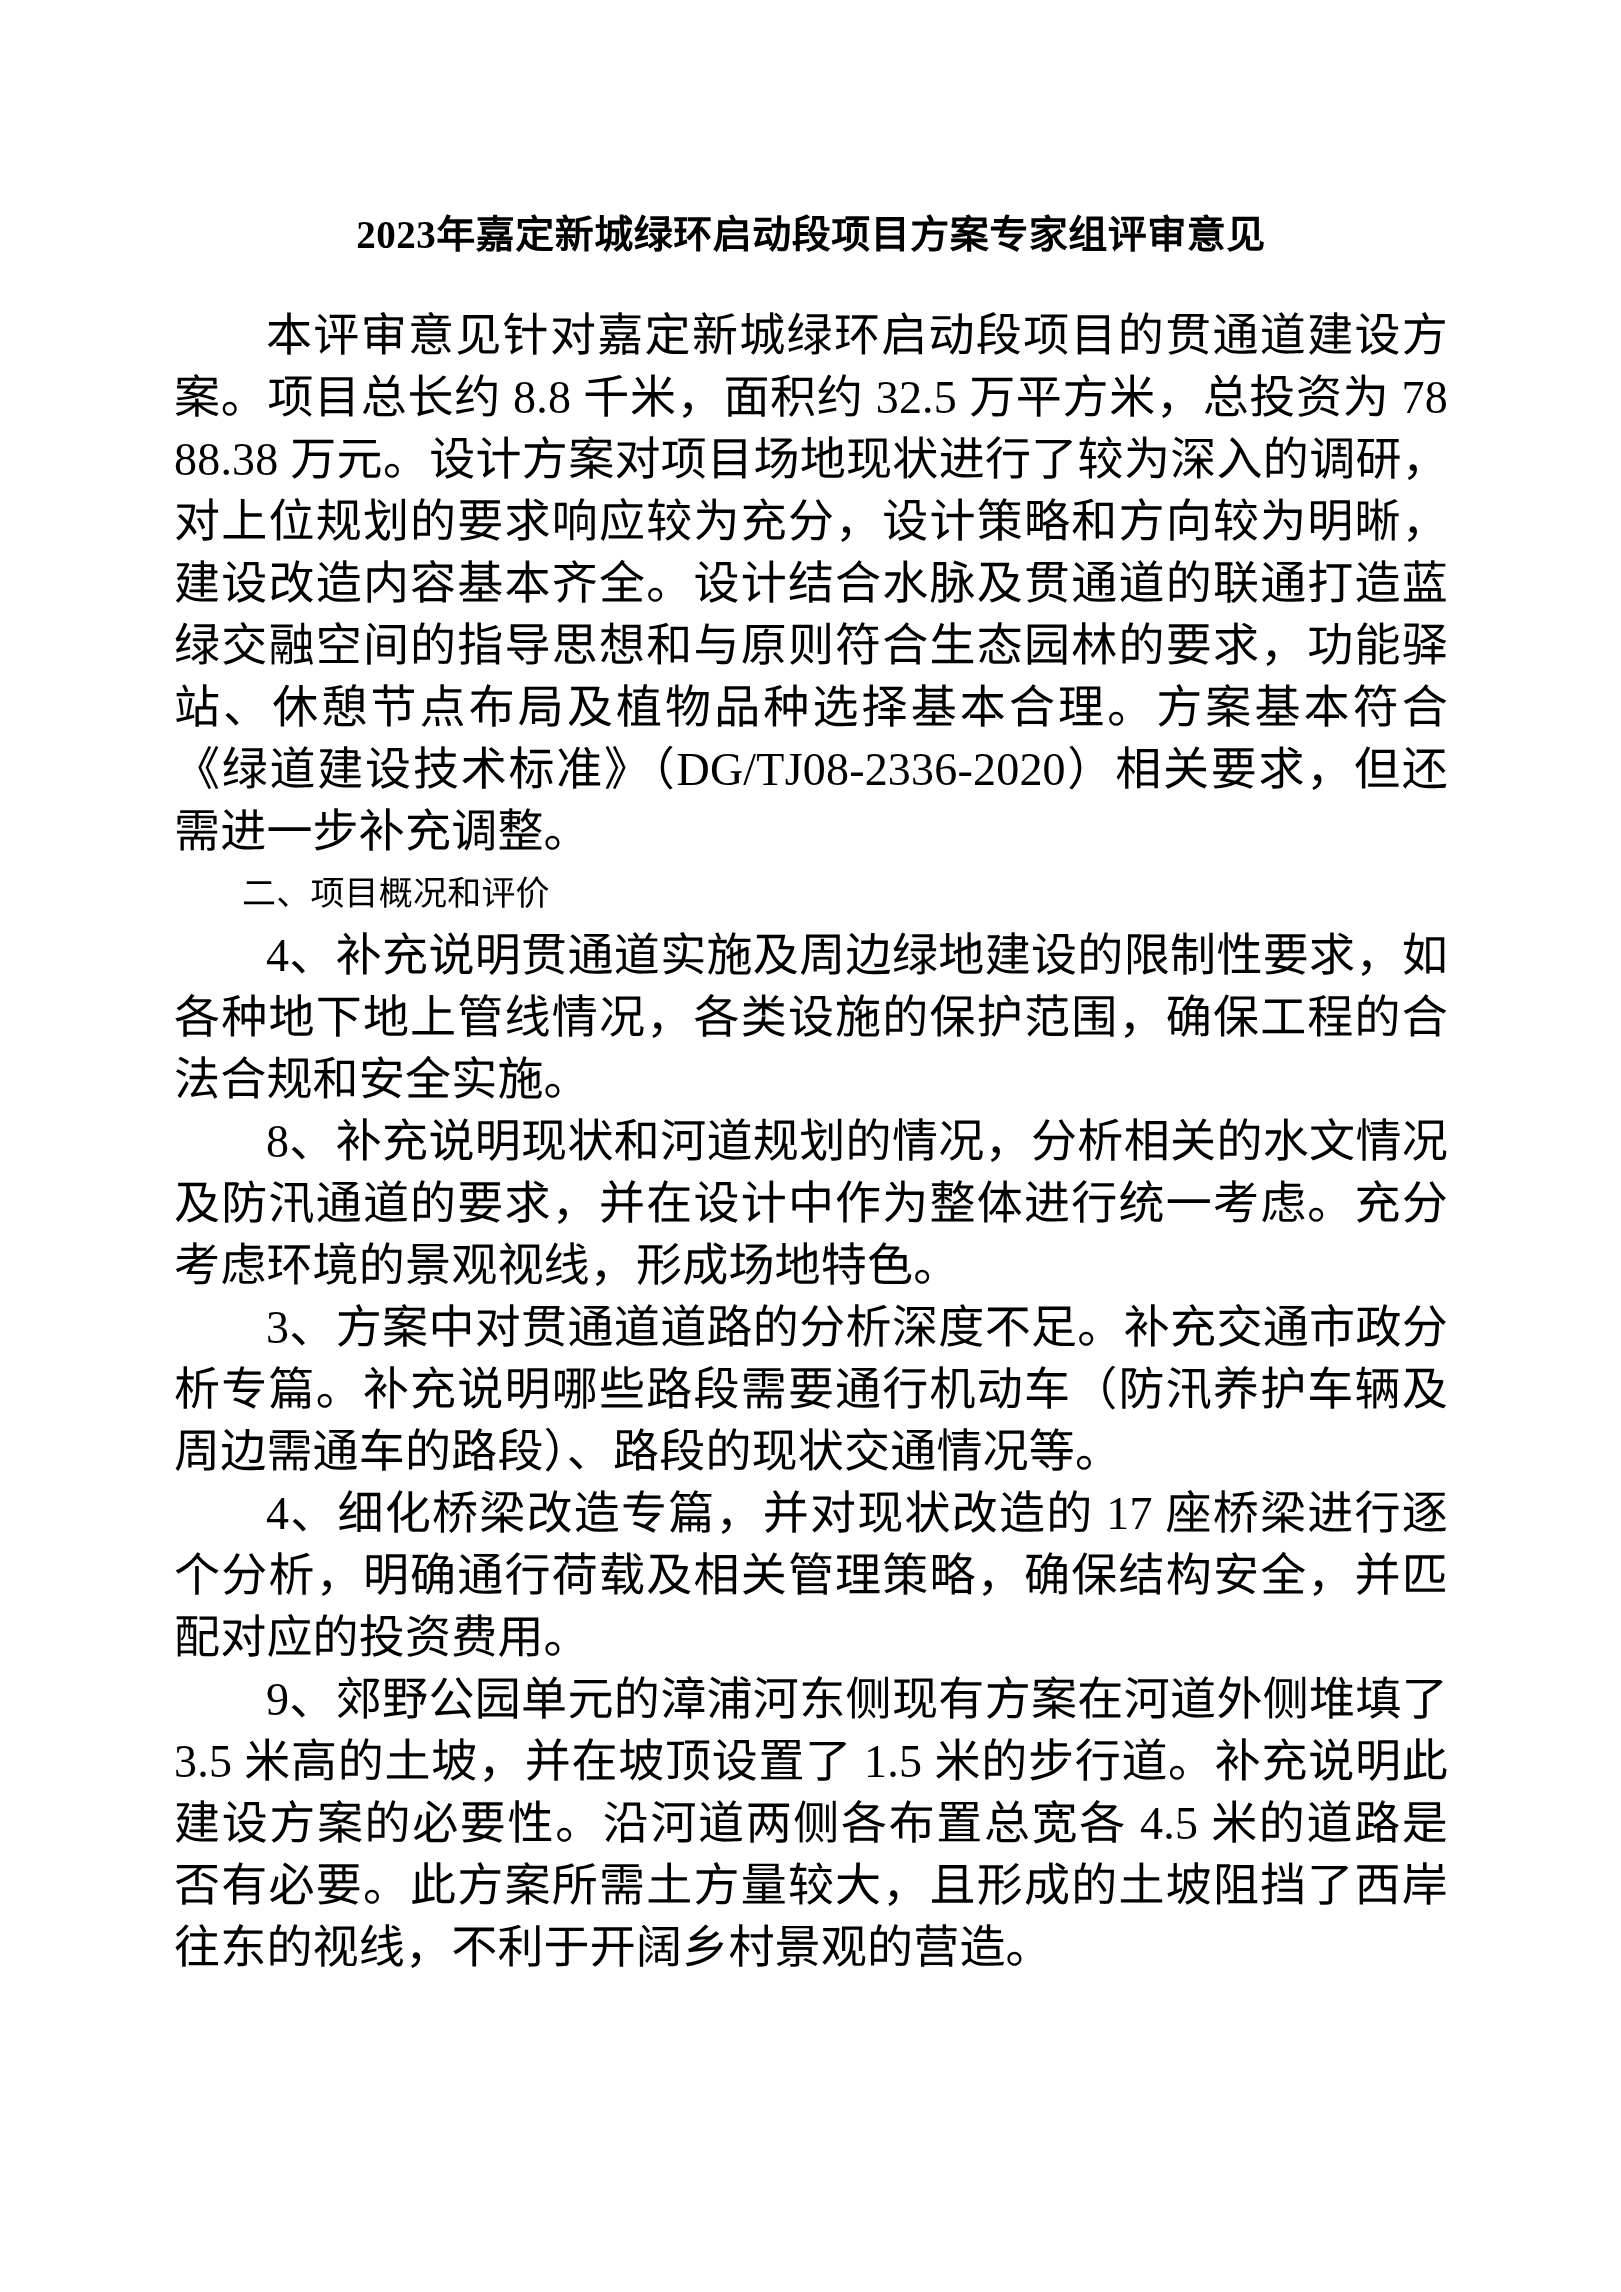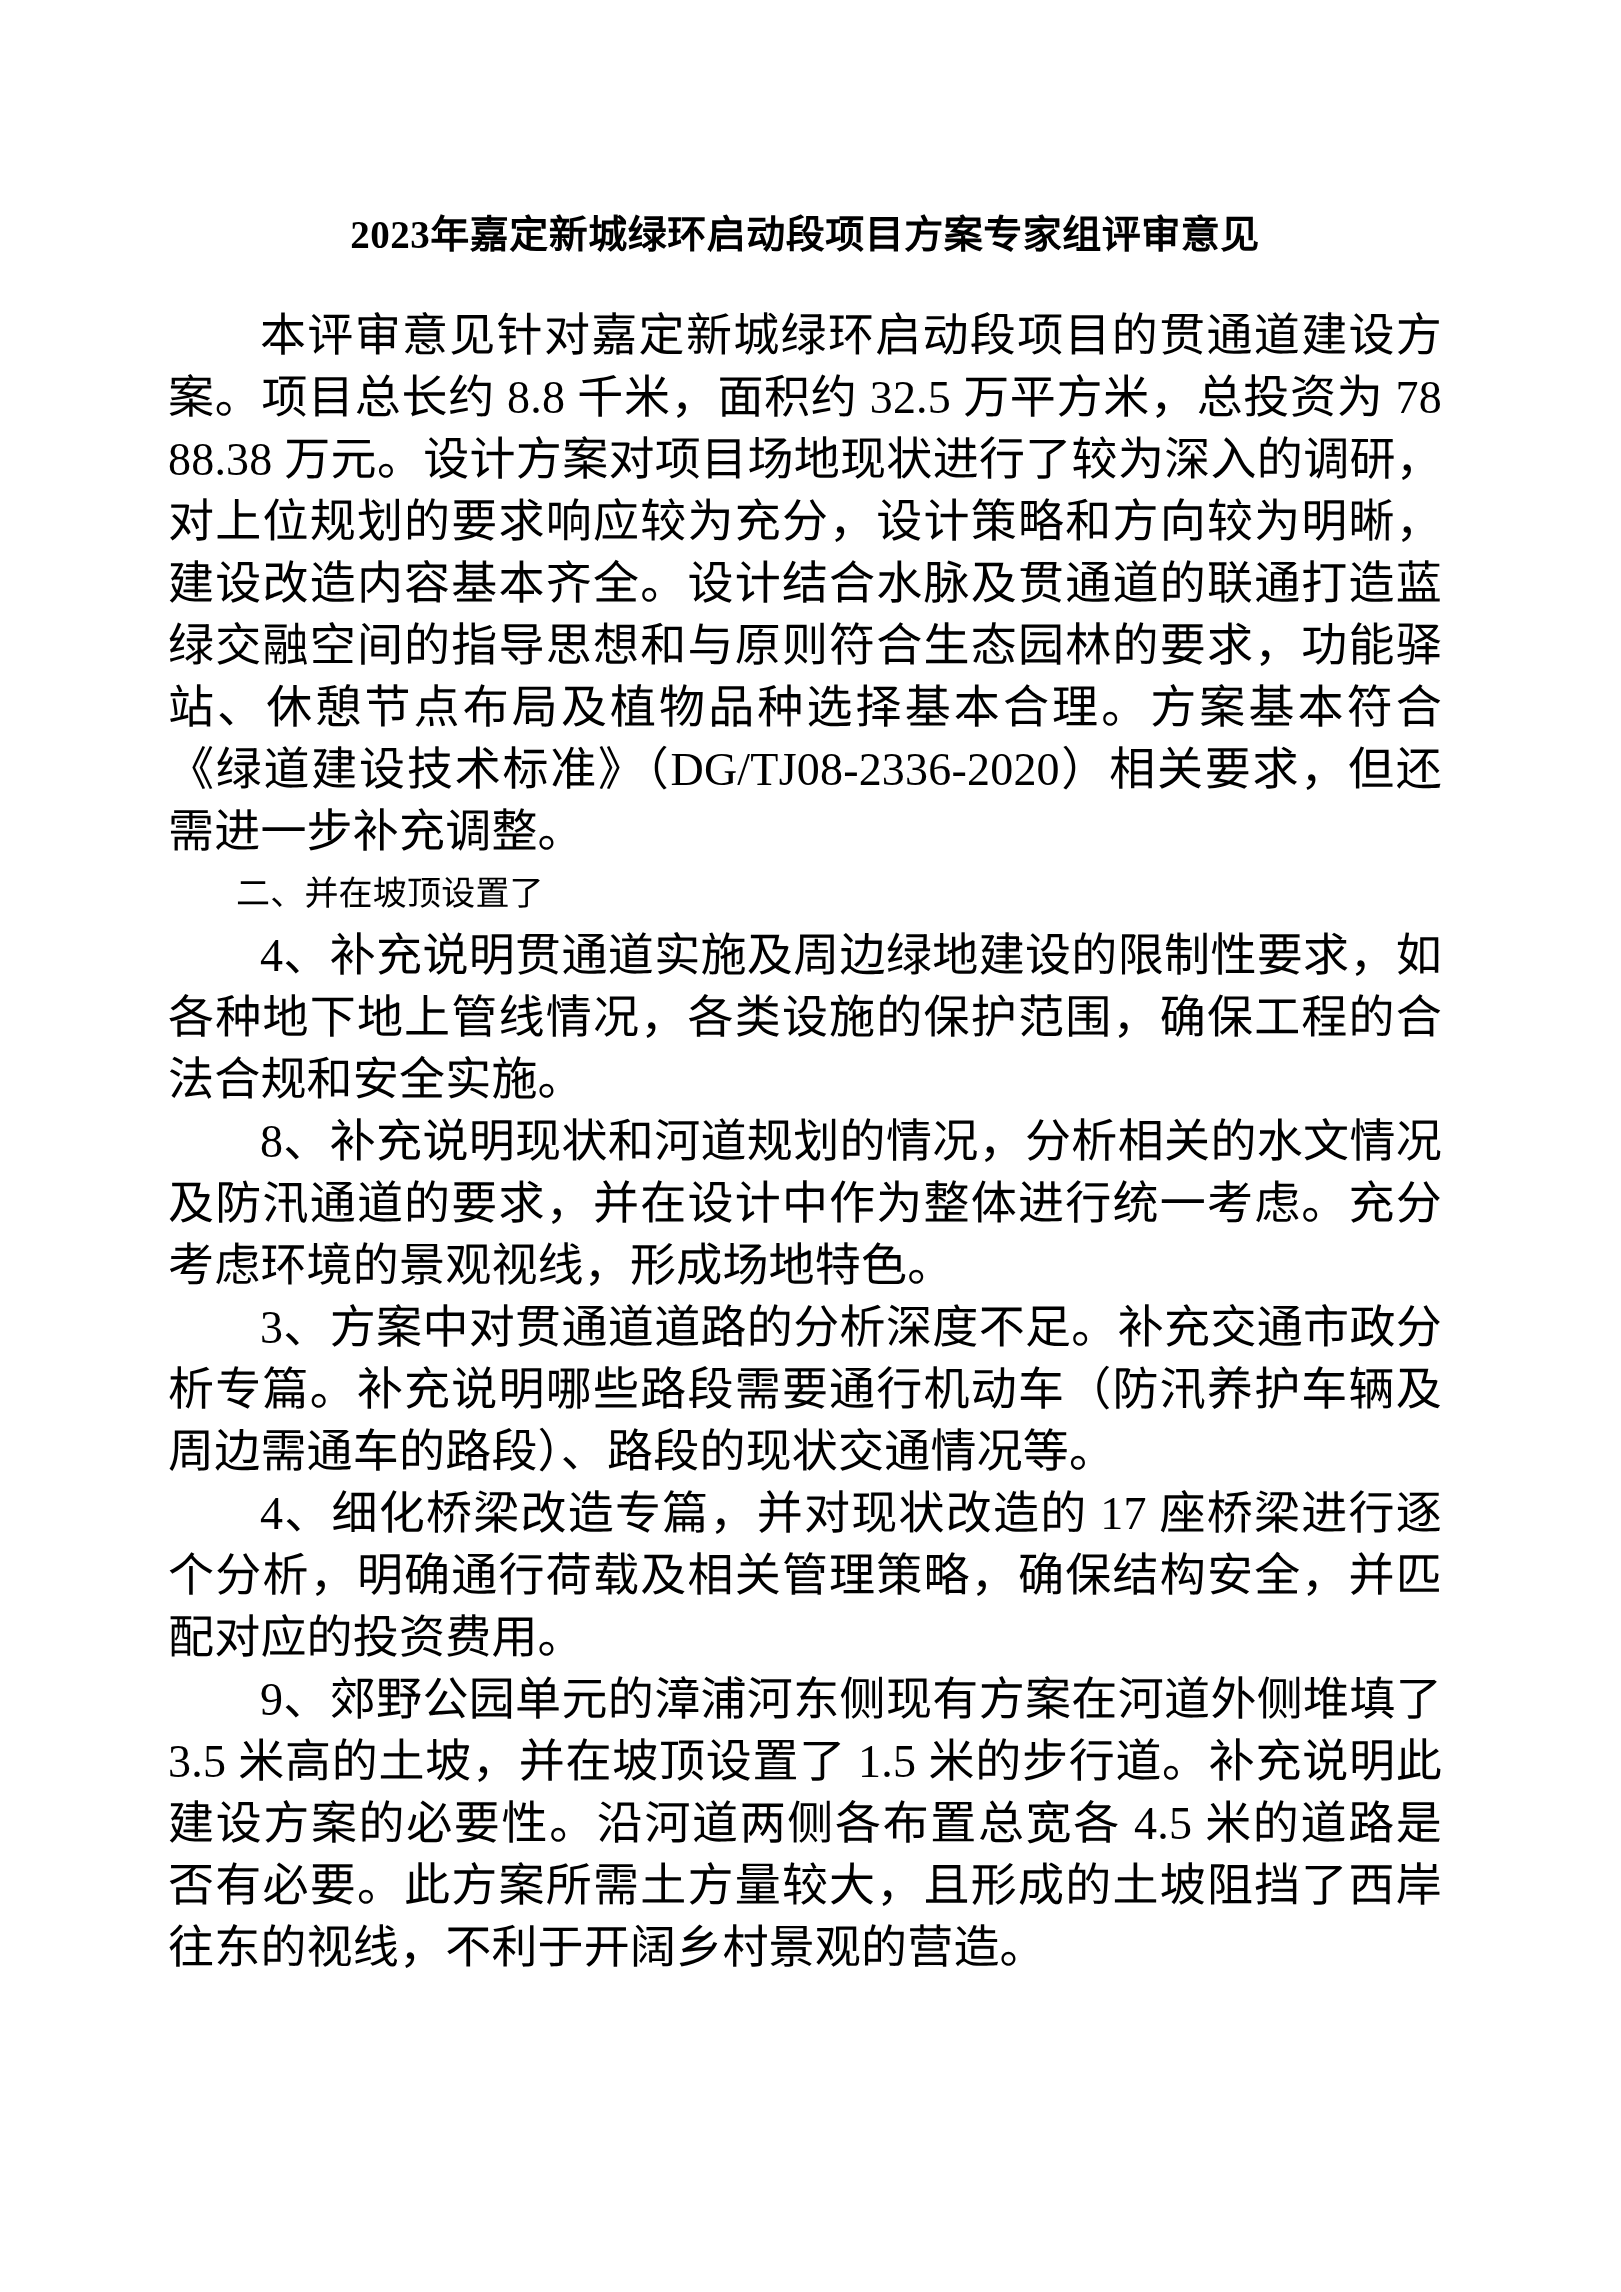--- a/index.html
+++ b/index.html
@@ -14,21 +14,21 @@
     width: 1621px;
     height: 2293px;
     margin: 0 auto;
     background: #ffffff;
     box-sizing: border-box;
     overflow: hidden;
   }
 
   .content {
     position: absolute;
-    left: 168px;
+    left: 174px;
     top: 0;
     width: 1274px;
   }
 
   .doc-title {
     font-family: "Liberation Serif", "DejaVu Serif", serif;
     font-size: 39px;
     font-weight: bold;
     color: #000000;
     text-align: center;
@@ -74,21 +74,21 @@
 <div class="page">
   <div class="content">
 
     <h1 class="doc-title">2023年嘉定新城绿环启动段项目方案专家组评审意见</h1>
 
     <div class="body-block">
 
 
       <p class="para">本评审意见针对嘉定新城绿环启动段项目的贯通道建设方案。项目总长约 8.8 千米，面积约 32.5 万平方米，总投资为 7888.38 万元。设计方案对项目场地现状进行了较为深入的调研，对上位规划的要求响应较为充分，设计策略和方向较为明晰，建设改造内容基本齐全。设计结合水脉及贯通道的联通打造蓝绿交融空间的指导思想和与原则符合生态园林的要求，功能驿站、休憩节点布局及植物品种选择基本合理。方案基本符合《绿道建设技术标准》（DG/TJ08-2336-2020）相关要求，但还需进一步补充调整。</p>
 
-      <p class="heading">二、并在坡顶设置了</p>
+      <p class="heading">二、项目概况和评价</p>
 
       <p class="para">4、补充说明贯通道实施及周边绿地建设的限制性要求，如各种地下地上管线情况，各类设施的保护范围，确保工程的合法合规和安全实施。</p>
 
       <p class="para">8、补充说明现状和河道规划的情况，分析相关的水文情况及防汛通道的要求，并在设计中作为整体进行统一考虑。充分考虑环境的景观视线，形成场地特色。</p>
 
       <p class="para">3、方案中对贯通道道路的分析深度不足。补充交通市政分析专篇。补充说明哪些路段需要通行机动车（防汛养护车辆及周边需通车的路段）、路段的现状交通情况等。</p>
 
       <p class="para">4、细化桥梁改造专篇，并对现状改造的 17 座桥梁进行逐个分析，明确通行荷载及相关管理策略，确保结构安全，并匹配对应的投资费用。</p>
 
       <p class="para">9、郊野公园单元的漳浦河东侧现有方案在河道外侧堆填了 3.5 米高的土坡，并在坡顶设置了 1.5 米的步行道。补充说明此建设方案的必要性。沿河道两侧各布置总宽各 4.5 米的道路是否有必要。此方案所需土方量较大，且形成的土坡阻挡了西岸往东的视线，不利于开阔乡村景观的营造。</p>

